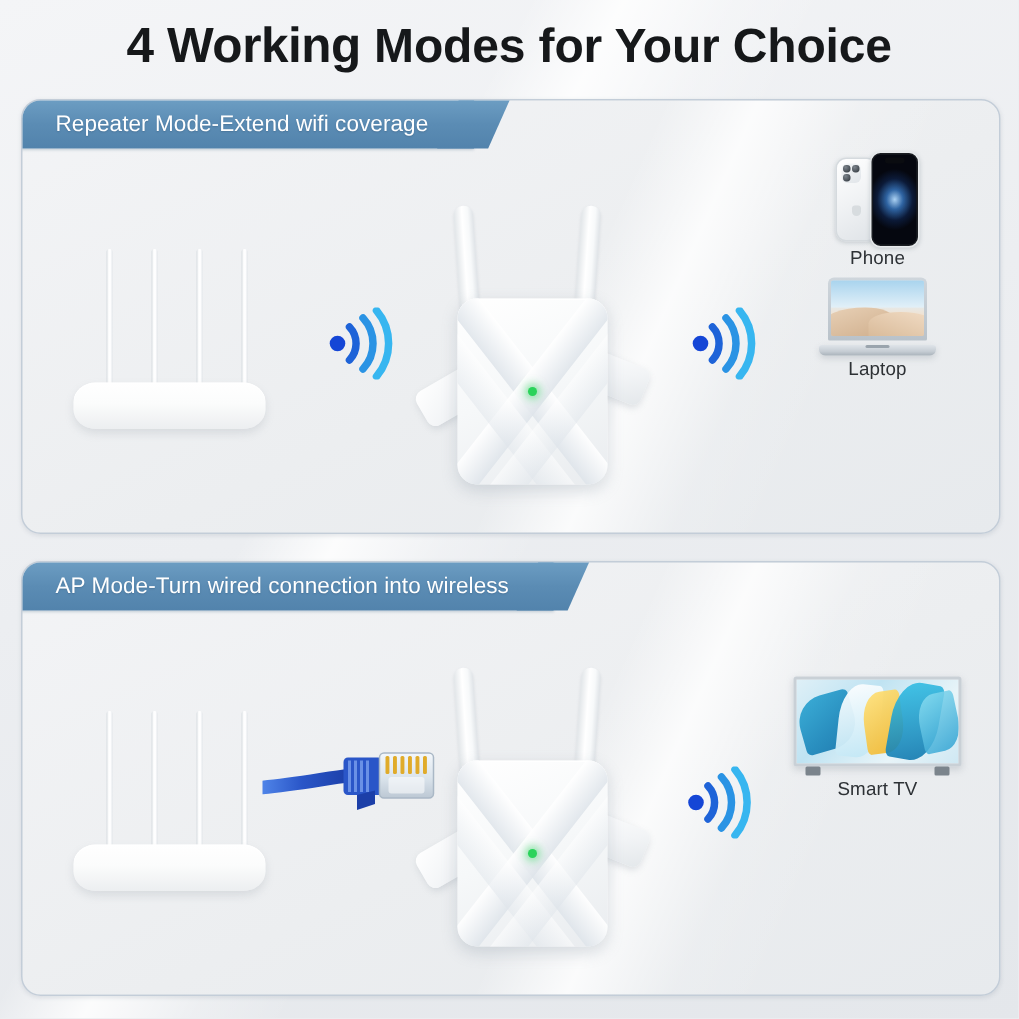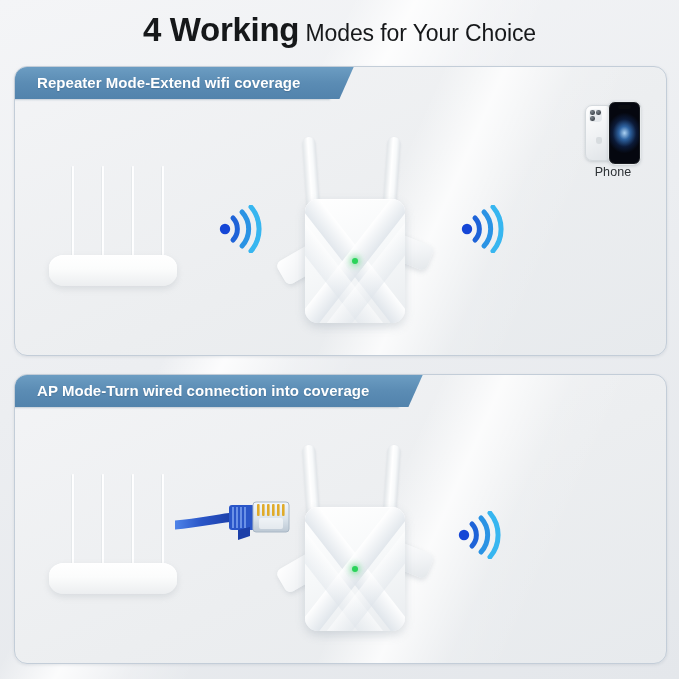--- a/index.html
+++ b/index.html
@@ -14,21 +14,21 @@
       linear-gradient(118deg, rgba(255,255,255,0) 34%, rgba(255,255,255,.85) 40%, rgba(255,255,255,.25) 47%, rgba(255,255,255,0) 53%),
       linear-gradient(160deg,#f4f5f7 0%,#eceef1 45%,#e4e7eb 100%);
     overflow:hidden;
   }
   
   .title{
     position:absolute;left:0;top:11px;width:679px;text-align:center;
     color:#16181a;letter-spacing:.1px;white-space:nowrap;
   }
   .title .t-strong{font-size:33px;font-weight:800;letter-spacing:-.3px;}
-  .title .t-rest{font-size:23px;font-weight:400;letter-spacing:-.1px;}
+  .title .t-rest{font-size:32px;font-weight:700;letter-spacing:-.1px;}
 
   
   .panel{
     position:absolute;left:14px;width:651px;
     border:1.6px solid #c3cdd8;border-radius:13px;
     background:
       linear-gradient(114deg, rgba(255,255,255,0) 55%, rgba(255,255,255,.8) 63%, rgba(255,255,255,.12) 72%, rgba(255,255,255,0) 80%),
       linear-gradient(155deg,#f3f4f6 0%,#eceef0 55%,#e7eaed 100%);
     box-shadow:0 1px 3px rgba(120,135,150,.18);
     overflow:hidden;
@@ -43,21 +43,21 @@
     display:flex;align-items:center;
     padding:0 30px 0 24px;
     box-shadow:0 1px 2px rgba(80,110,140,.28);
   }
   .banner::after{
     content:"";position:absolute;right:-17px;top:0;width:34px;height:34px;
     background:linear-gradient(180deg,#6e9fc4 0%,#5b8cb4 52%,#5283ac 100%);
     transform:skewX(-24deg);
   }
   .banner .b-label{
-    position:relative;z-index:2;color:#ffffff;font-size:15px;font-weight:700;
+    position:relative;z-index:2;color:#ffffff;font-size:15px;font-weight:400;
     letter-spacing:.05px;white-space:nowrap;
     text-shadow:0 1px 1px rgba(50,80,110,.35);
   }
 
   
   .router{position:absolute;}
   .router .ant{
     position:absolute;width:4px;height:94px;bottom:26px;
     background:linear-gradient(90deg,#d8dde1 0%,#ffffff 38%,#fdfdfe 70%,#e2e6ea 100%);
     border-radius:2.5px;
@@ -302,49 +302,63 @@
 
     <div class="wifi" style="left:440px;top:138px;">
       <svg width="52" height="48" viewBox="0 0 52 48">
         <circle cx="12" cy="24" r="5.2" fill="#1546d6"></circle>
         <path d="M20 13 A 16 16 0 0 1 20 35" fill="none" stroke="#1e63d8" stroke-width="5" stroke-linecap="round"></path>
         <path d="M29 7 A 25 25 0 0 1 29 41" fill="none" stroke="#2a93e4" stroke-width="5" stroke-linecap="round"></path>
         <path d="M38 2 A 34 34 0 0 1 38 46" fill="none" stroke="#37b6f0" stroke-width="5" stroke-linecap="round"></path>
       </svg>
     </div>
 
-    <div class="dev-col" style="left:533px;top:34px;width:130px;">
+    <div class="dev-col" style="left:505px;top:34px;width:130px;">
 
       <div class="dev">
         <div class="phone-pair">
           <div class="ph ph-back">
             <div class="ph-cam">
                 <i></i>
                 <i></i>
                 <i></i>
               </div>
             <div class="ph-logo"></div>
           </div>
           <div class="ph ph-front">
             <div class="ph-notch"></div>
             <div class="wall"></div>
           </div>
         </div>
         <div class="dev-label">Phone</div>
       </div>
 
 
+      <div class="dev" style="margin-top:6px;">
+        <div class="laptop">
+          <div class="lt-lid">
+              <div class="lt-scr">
+            <div class="sky"></div>
+                <div class="dune1"></div>
+                <div class="dune2"></div>
+          </div>
+            </div>
+          <div class="lt-base"></div>
+          <div class="lt-notch"></div>
+        </div>
+        <div class="dev-label">Laptop</div>
+      </div>
 
     </div>
   </div>
 
   <div class="panel" id="panel-ap">
 
     <div class="banner">
-      <span class="b-label">AP Mode-Turn wired connection into coverage</span>
+      <span class="b-label">AP Mode-Turn wired connection into wireless</span>
     </div>
 
     <div class="router" style="left:34px;top:98px;width:128px;height:121px;">
       <div class="ant" style="left:22px;"></div>
       <div class="ant" style="left:52px;"></div>
       <div class="ant" style="left:82px;"></div>
       <div class="ant" style="left:112px;"></div>
       <div class="body"></div>
     </div>
 
@@ -401,17 +415,31 @@
         <circle cx="12" cy="24" r="5.2" fill="#1546d6"></circle>
         <path d="M20 13 A 16 16 0 0 1 20 35" fill="none" stroke="#1e63d8" stroke-width="5" stroke-linecap="round"></path>
         <path d="M29 7 A 25 25 0 0 1 29 41" fill="none" stroke="#2a93e4" stroke-width="5" stroke-linecap="round"></path>
         <path d="M38 2 A 34 34 0 0 1 38 46" fill="none" stroke="#37b6f0" stroke-width="5" stroke-linecap="round"></path>
       </svg>
     </div>
 
     <div class="dev-col" style="left:500px;top:66px;width:140px;">
 
 
+      <div class="dev" style="margin-top:10px;">
+        <div class="tv">
+          <div class="tv-scr">
+            <div class="f f1"></div>
+            <div class="f f2"></div>
+            <div class="f f3"></div>
+            <div class="f f4"></div>
+            <div class="f f5"></div>
+          </div>
+          <div class="tv-leg l"></div>
+          <div class="tv-leg r"></div>
+        </div>
+        <div class="dev-label">Smart TV</div>
+      </div>
 
     </div>
   </div>
 
 </div>
 
 </body></html>

